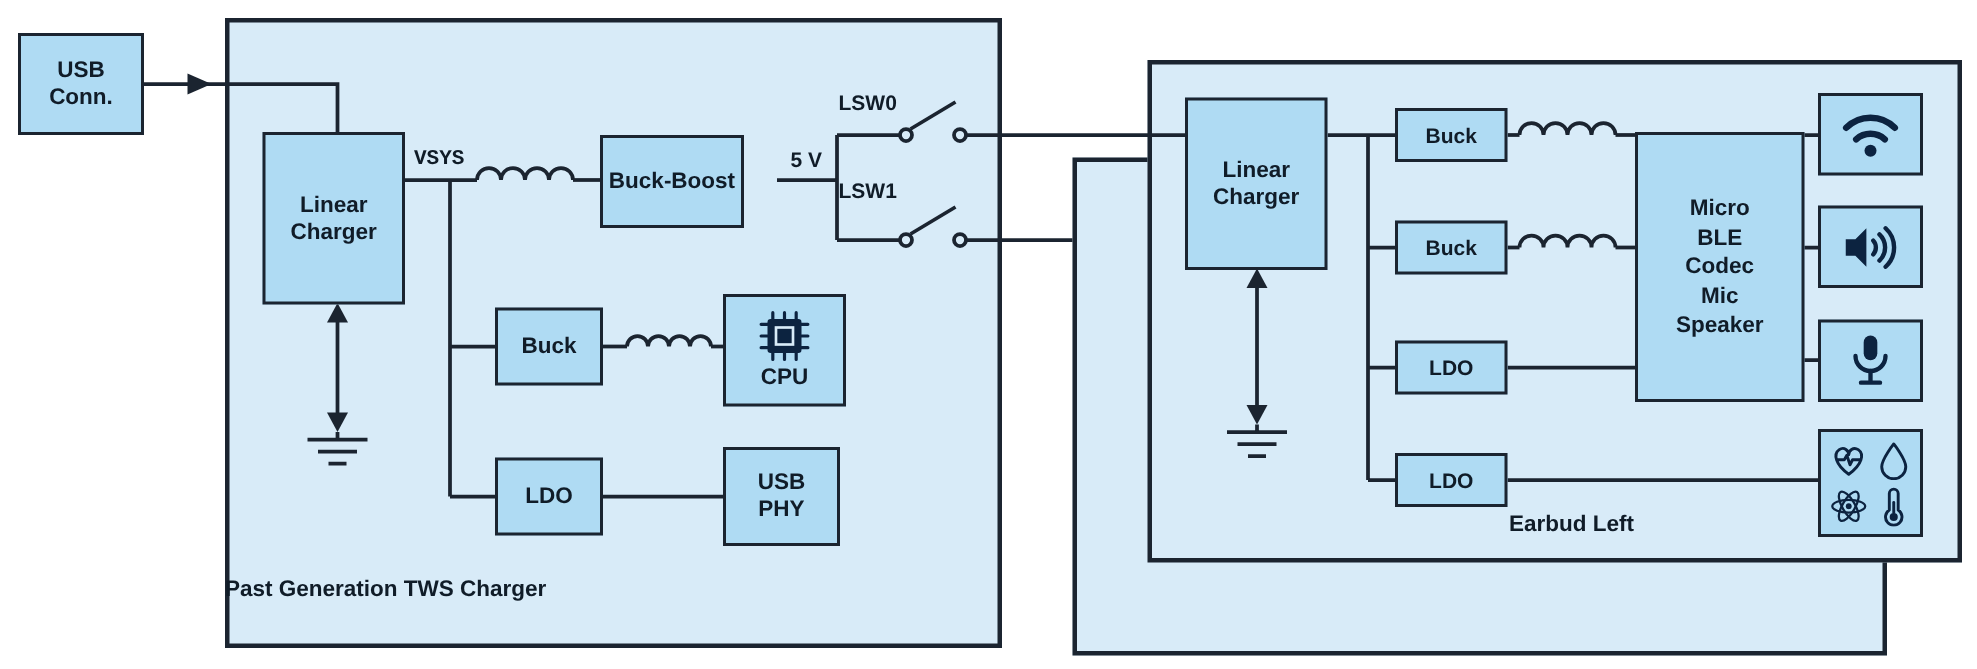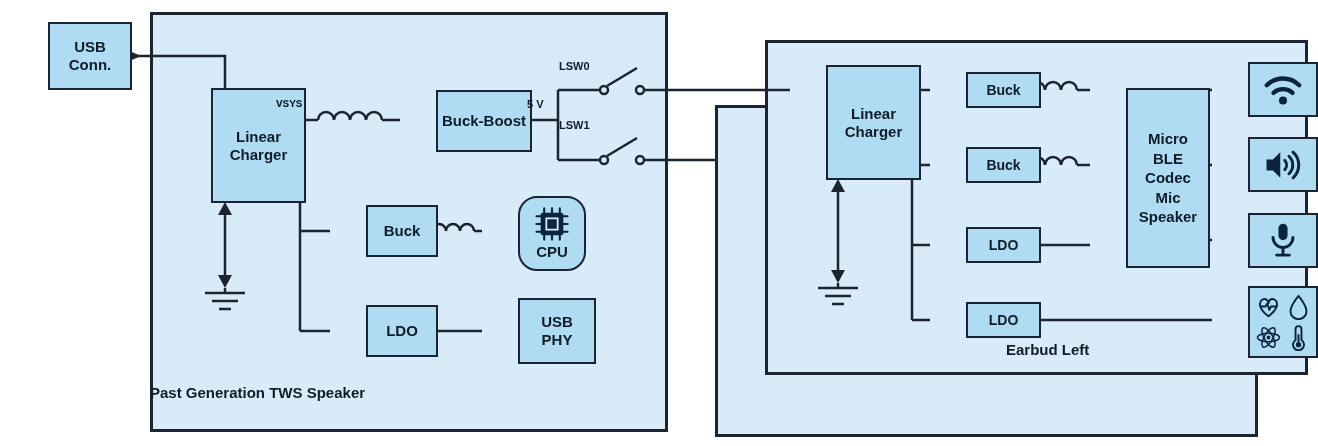--- a/index.html
+++ b/index.html
@@ -12,24 +12,24 @@
   *{margin:0;padding:0;box-sizing:border-box;}
   body{background:#ffffff;font-family:"Liberation Sans",sans-serif;}
   .canvas{position:relative;width:1318px;height:446px;background:#ffffff;overflow:hidden;}
   .container{position:absolute;background:var(--container-fill);border:3px solid var(--border);z-index:0;}
   .wires{position:absolute;left:0;top:0;z-index:2;}
   .wire{stroke:var(--border);stroke-width:2.5;fill:none;}
   .ah{fill:var(--border);stroke:none;}
   .box{position:absolute;background:var(--box-fill);border:2.5px solid var(--border);
        display:flex;flex-direction:column;align-items:center;justify-content:center;
        text-align:center;font-weight:bold;color:var(--text);white-space:pre-line;
-       font-size:15px;line-height:1.2;z-index:3;margin-left:36px;}
+       font-size:15px;line-height:1.2;z-index:3;}
   .box.small{font-size:14px;}
   .box.soc{line-height:1.3;}
-  .lbl{position:absolute;font-weight:bold;color:var(--text);font-size:11px;z-index:3;white-space:nowrap;}
+  .lbl{position:absolute;font-weight:bold;color:var(--text);font-size:14px;z-index:3;white-space:nowrap;}
   .title{position:absolute;font-weight:bold;color:var(--text);font-size:15px;z-index:3;text-align:left;}
   .sensor-grid{display:grid;grid-template-columns:repeat(2,1fr);grid-template-rows:repeat(2,1fr);
        gap:2px;padding:4px;align-items:center;justify-items:center;}
   .st{fill:none;stroke:var(--icon);stroke-linecap:round;}
   .fl{fill:var(--icon);stroke:none;}
   .th{stroke-width:4.5;}
   .md{stroke-width:3.2;}
   .sm{stroke-width:2.3;stroke-linejoin:round;}
   .xs{stroke-width:1.8;}
   .cpu-icon-wrap{display:flex;flex-direction:column;align-items:center;gap:2px;}
@@ -101,47 +101,47 @@
       <path class="wire" d="M838,283 V288 M818,288 H858 M825,296 H851 M832,304 H844"></path>
     </g>
   </svg>
 
   <div class="box" style="left:12px;top:22px;width:84px;height:68px;">USB
 Conn.</div>
   <div class="box" style="left:175px;top:88px;width:95px;height:115px;">Linear
 Charger</div>
   <div class="box" style="left:400px;top:90px;width:96px;height:62px;">Buck-Boost</div>
   <div class="box" style="left:330px;top:205px;width:72px;height:52px;">Buck</div>
-  <div class="box" style="left:482px;top:196px;width:68px;height:75px;border-radius:19px;">
+  <div class="box" style="left:482px;top:196px;width:82px;height:75px;">
     <div class="cpu-icon-wrap">
       <svg width="34" height="34" viewBox="0 0 48 48">
         <path d="M13,2 V8 M24,2 V8 M35,2 V8 M13,40 V46 M24,40 V46 M35,40 V46 M2,13 H8 M2,24 H8 M2,35 H8 M40,13 H46 M40,24 H46 M40,35 H46" fill="none" stroke="var(--icon)" stroke-width="3" stroke-linecap="round"></path>
         <rect x="8" y="8" width="32" height="32" rx="3" fill="var(--icon)"></rect>
         <rect x="16" y="16" width="16" height="16" fill="none" stroke="var(--container-fill)" stroke-width="2.5"></rect>
       </svg>
       <span>CPU</span>
     </div>
   </div>
   <div class="box" style="left:330px;top:305px;width:72px;height:52px;">LDO</div>
   <div class="box" style="left:482px;top:298px;width:78px;height:66px;">USB
 PHY</div>
 
   <div class="lbl" style="left:276px;top:98px;font-family:Liberation Mono, monospace;">VSYS</div>
   <div class="lbl" style="left:527px;top:98px;">5 V</div>
   <div class="lbl" style="left:559px;top:60px;">LSW0</div>
   <div class="lbl" style="left:559px;top:119px;">LSW1</div>
-  <div class="title" style="left:150px;top:384px;width:518px;">Past Generation TWS Speaker</div>
+  <div class="title" style="left:150px;top:384px;width:518px;">Past Generation TWS Charger</div>
 
   <div class="box" style="left:790px;top:65px;width:95px;height:115px;">Linear
 Charger</div>
   <div class="box small" style="left:930px;top:72px;width:75px;height:36px;">Buck</div>
   <div class="box small" style="left:930px;top:147px;width:75px;height:36px;">Buck</div>
   <div class="box small" style="left:930px;top:227px;width:75px;height:36px;">LDO</div>
   <div class="box small" style="left:930px;top:302px;width:75px;height:36px;">LDO</div>
-  <div class="box soc" style="left:1090px;top:88px;width:84px;height:180px;">Micro
+  <div class="box soc" style="left:1090px;top:88px;width:113px;height:180px;">Micro
 BLE
 Codec
 Mic
 Speaker</div>
 
   <div class="box" style="left:1212px;top:62px;width:70px;height:55px;">
     <svg width="46" height="42" viewBox="0 0 48 44">
       <path class="st th" d="M7,17 a24,24 0 0 1 34,0"></path>
       <path class="st th" d="M14,25 a15,15 0 0 1 20,0"></path>
       <circle class="fl" cx="24" cy="33" r="4.2"></circle>

